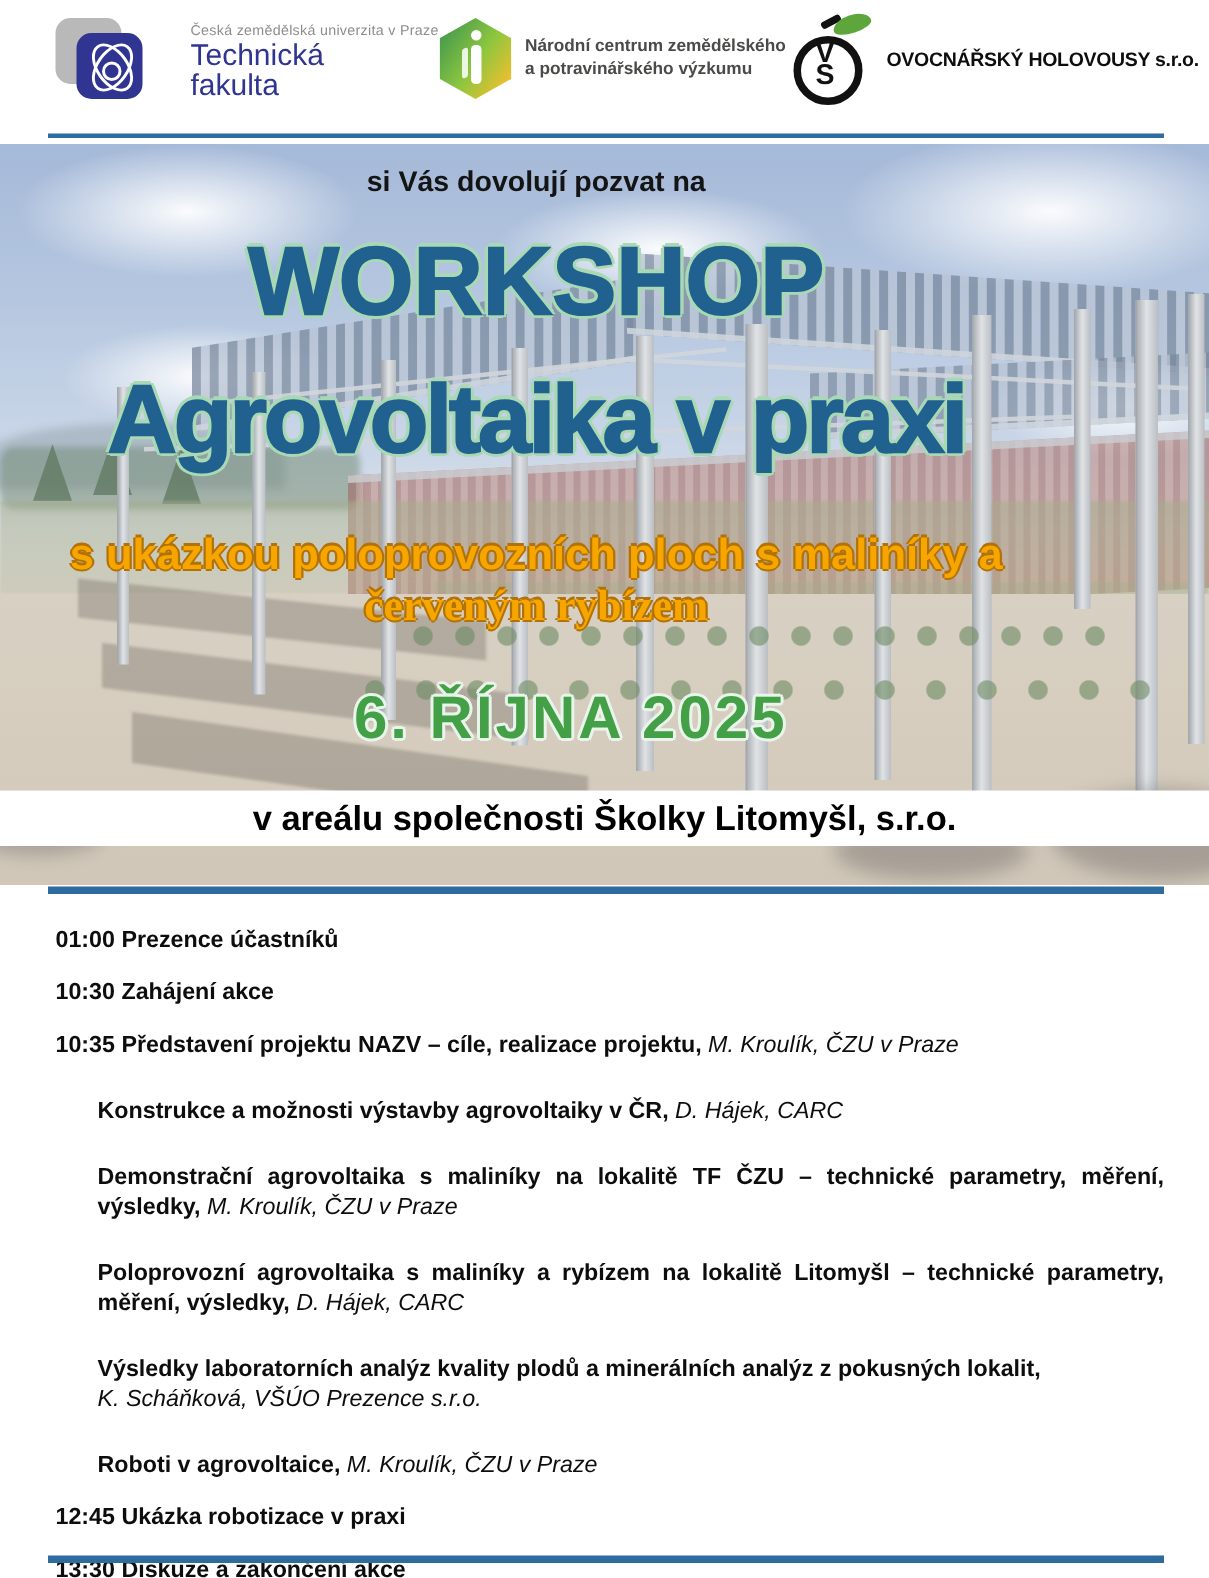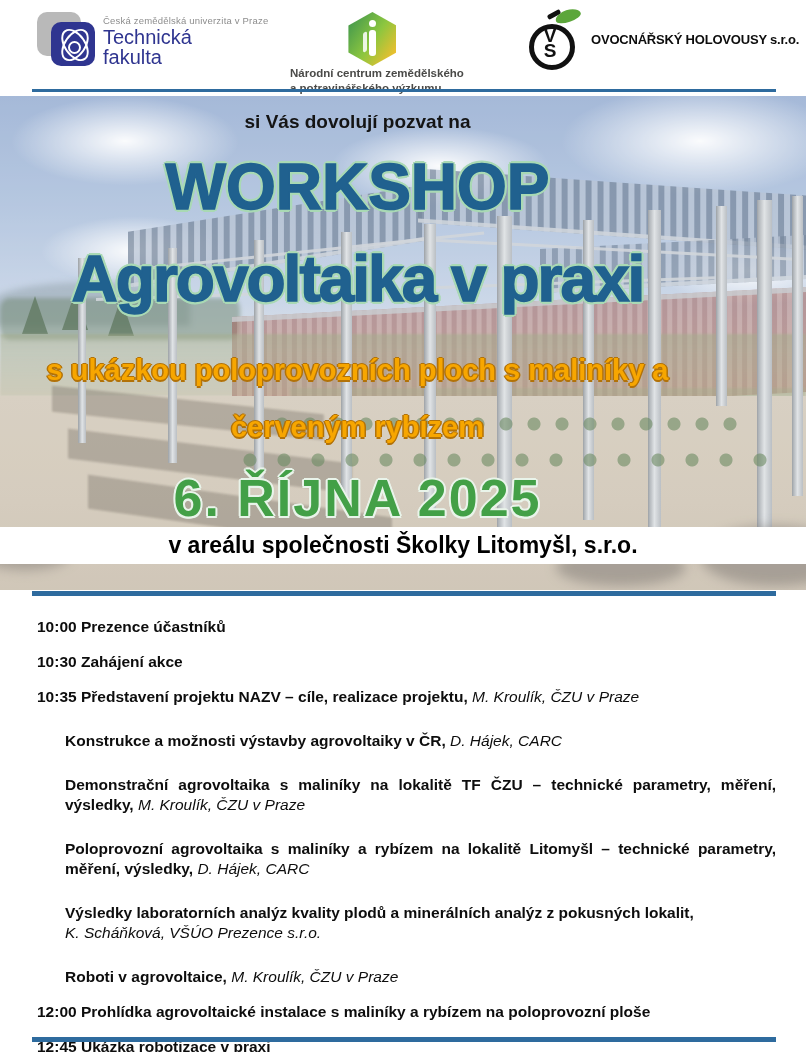--- a/index.html
+++ b/index.html
@@ -10,24 +10,24 @@
   .header{position:absolute;left:0;top:0;width:806px;height:91px;background:#fff;}
   .logo{position:absolute;display:flex;align-items:center;}
   .logo-czu{left:37px;top:8px;}
   .czu-mark{position:relative;width:66px;height:66px;}
   .czu-gray{position:absolute;left:0;top:4px;width:44px;height:44px;border-radius:10px;background:#B9B9B9;}
   .czu-blue{position:absolute;left:14px;top:14px;width:44px;height:44px;border-radius:10px;background:#2F3590;overflow:hidden;}
   .orbit{position:absolute;left:6px;top:12px;width:32px;height:18px;border:2px solid #fff;border-radius:50%;}
   .o1{transform:rotate(55deg);}
   .o2{transform:rotate(-55deg);}
   .czu-core{position:absolute;left:17px;top:19px;width:9px;height:9px;border:2px solid #fff;border-radius:50%;background:#2F3590;}
-  .czu-text{margin-left:0;}
+  .czu-text{margin-left:24px;}
   .czu-univ{font-size:9.5px;color:#8D8D8D;letter-spacing:.2px;margin-bottom:1px;}
   .czu-fac{font-size:20px;color:#2F3590;line-height:1.02;}
-  .logo-nczpv{left:281px;top:12px;flex-direction:column;}
+  .logo-nczpv{left:293px;top:12px;}
   .hexagon{width:48px;height:54px;clip-path:polygon(50% 0,100% 25%,100% 75%,50% 100%,0 75%,0 25%);
            background:linear-gradient(125deg,#4FA04B 15%,#8CC63F 52%,#EFBF2E 90%);position:relative;flex:0 0 auto;}
   .wheat-bar{position:absolute;left:21px;top:18px;width:7px;height:26px;background:#fff;border-radius:3px;}
   .wheat-dot{position:absolute;left:21px;top:8px;width:7px;height:7px;background:#fff;border-radius:50%;}
   .wheat-awn{position:absolute;left:15px;top:20px;width:4px;height:20px;background:rgba(255,255,255,.85);border-radius:2px;transform:skewY(-20deg);}
   .nczpv-text{margin-left:9px;font-size:11.5px;font-weight:bold;color:#4A4A48;line-height:1.3;}
   .logo-vsuo{left:527px;top:10px;}
   .apple{position:relative;width:56px;height:60px;flex:0 0 auto;}
   .apple-ring{position:absolute;left:2px;top:14px;width:36px;height:36px;border:5px solid #111;border-radius:50%;background:#fff;}
   .apple-v{position:absolute;left:8px;top:16px;width:30px;text-align:center;font-size:19px;font-weight:bold;color:#111;line-height:1;}
@@ -65,24 +65,24 @@
   .overlay{left:0;width:715px;text-align:center;}
   .invite{top:15px;font-size:19px;font-weight:bold;color:#141414;}
   .title{font-weight:bold;color:#20618F;-webkit-text-stroke:1.5px #20618F;
          text-shadow:-3px 0 #A9D9B4,3px 0 #A9D9B4,0 -3px #A9D9B4,0 3px #A9D9B4,
                      -2px -2px #A9D9B4,2px -2px #A9D9B4,-2px 2px #A9D9B4,2px 2px #A9D9B4;}
   .title1{top:54px;font-size:64px;}
   .title2{top:146px;font-size:64px;letter-spacing:-2px;}
   .subtitle{font-size:29px;font-weight:bold;color:#F7A600;
             text-shadow:-1.5px 0 #B27208,1.5px 0 #B27208,0 -1.5px #B27208,0 1.5px #B27208;}
   .sub1{top:258px;}
-  .sub2{top:315px;}
-  .date{top:372px;font-size:52px;font-weight:bold;color:#43A047;letter-spacing:2px;
+  .sub2{top:292px;font-family:Liberation Serif, serif;}
+  .date{top:361px;font-size:40px;font-weight:bold;color:#43A047;letter-spacing:2px;
         text-shadow:-2px 0 #E9F4EA,2px 0 #E9F4EA,0 -2px #E9F4EA,0 2px #E9F4EA,
-                    -1.5px -1.5px #E9F4EA,1.5px -1.5px #E9F4EA,-1.5px 1.5px #E9F4EA,1.5px 1.5px #E9F4EA;}
+                    -1.5px -1.5px #E9F4EA,1.5px -1.5px #E9F4EA,-1.5px 1.5px #E9F4EA,1.5px 1.5px #E9F4EA;padding-left:23px;}
   .banner{left:0;top:431px;width:806px;height:37px;background:#fff;display:flex;align-items:center;justify-content:center;}
   .banner span{font-size:23px;font-weight:bold;color:#000;}
 
   
   .program{position:absolute;left:37px;top:602px;width:739px;}
   .program-heading{font-size:21px;font-weight:bold;line-height:26px;margin:0;}
   .prog-item{font-size:15.5px;font-weight:bold;line-height:20px;margin-top:15px;color:#0d0d0d;}
   .prog-item.indent{margin-left:28px;margin-top:24px;text-align:justify;}
   .prog-item .speaker{font-weight:normal;font-style:italic;}
 </style>
@@ -188,29 +188,28 @@
     <div class="overlay date">6. ŘÍJNA 2025</div>
     <div class="banner">
       <span>v areálu společnosti Školky Litomyšl, s.r.o.</span>
     </div>
   </div>
 
   <div class="divider divider-mid"></div>
 
   <div class="program">
     <div>
-        <div class="prog-item"><span class="time">10:00 </span><span class="txt">Prezence účastníků</span></div>
+        <div class="prog-item"><span class="time">01:00 </span><span class="txt">Prezence účastníků</span></div>
         <div class="prog-item"><span class="time">10:30 </span><span class="txt">Zahájení akce</span></div>
         <div class="prog-item"><span class="time">10:35 </span><span class="txt">Představení projektu NAZV – cíle, realizace projektu,</span> <span class="speaker">M. Kroulík, ČZU v Praze</span></div>
         <div class="prog-item indent"><span class="txt">Konstrukce a možnosti výstavby agrovoltaiky v ČR,</span> <span class="speaker">D. Hájek, CARC</span></div>
         <div class="prog-item indent"><span class="txt">Demonstrační agrovoltaika s maliníky na lokalitě TF ČZU – technické parametry,  měření, výsledky,</span> <span class="speaker">M. Kroulík, ČZU v Praze</span></div>
         <div class="prog-item indent"><span class="txt">Poloprovozní agrovoltaika s maliníky a rybízem na lokalitě Litomyšl – technické parametry, měření, výsledky,</span> <span class="speaker">D. Hájek, CARC</span></div>
         <div class="prog-item indent"><span class="txt">Výsledky laboratorních analýz kvality plodů a minerálních analýz z pokusných lokalit,</span><br><span class="speaker">K. Scháňková, VŠÚO Prezence s.r.o.</span></div>
         <div class="prog-item indent"><span class="txt">Roboti v agrovoltaice,</span> <span class="speaker">M. Kroulík, ČZU v Praze</span></div>
-        <div class="prog-item"><span class="time">12:00 </span><span class="txt">Prohlídka agrovoltaické instalace s maliníky a rybízem na poloprovozní ploše</span></div>
         <div class="prog-item"><span class="time">12:45 </span><span class="txt">Ukázka robotizace v praxi</span></div>
         <div class="prog-item"><span class="time">13:30 </span><span class="txt">Diskuze a zakončení akce</span></div>
       </div>
   </div>
 
   <div class="divider divider-bottom"></div>
 
 </div>
 
 </body></html>

